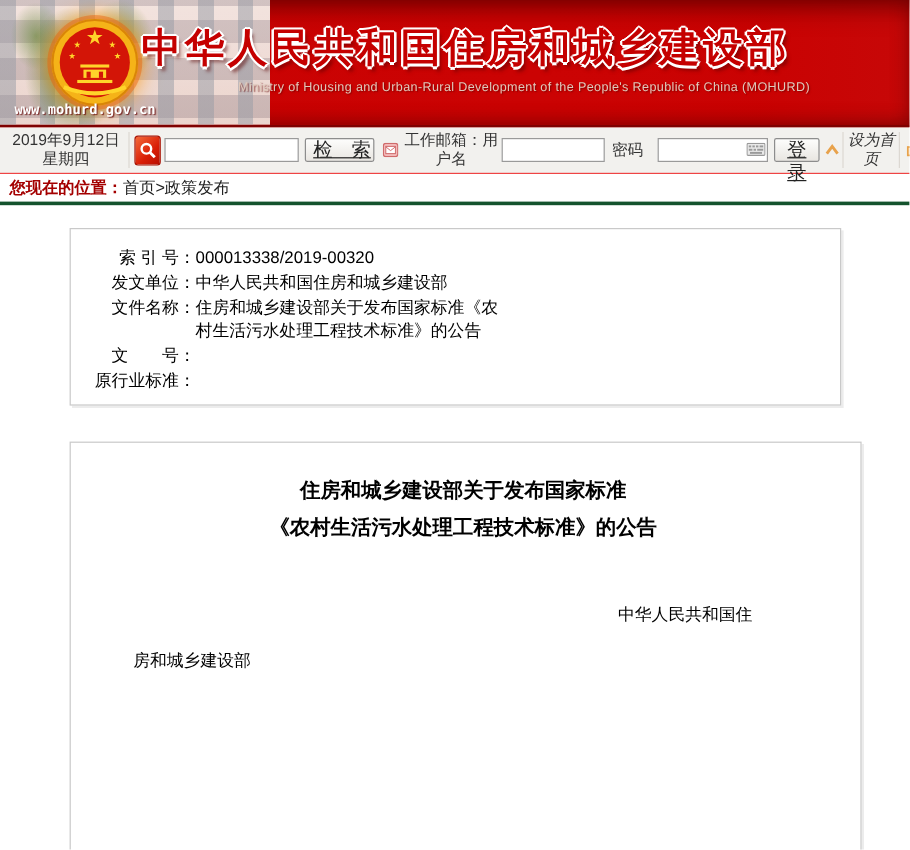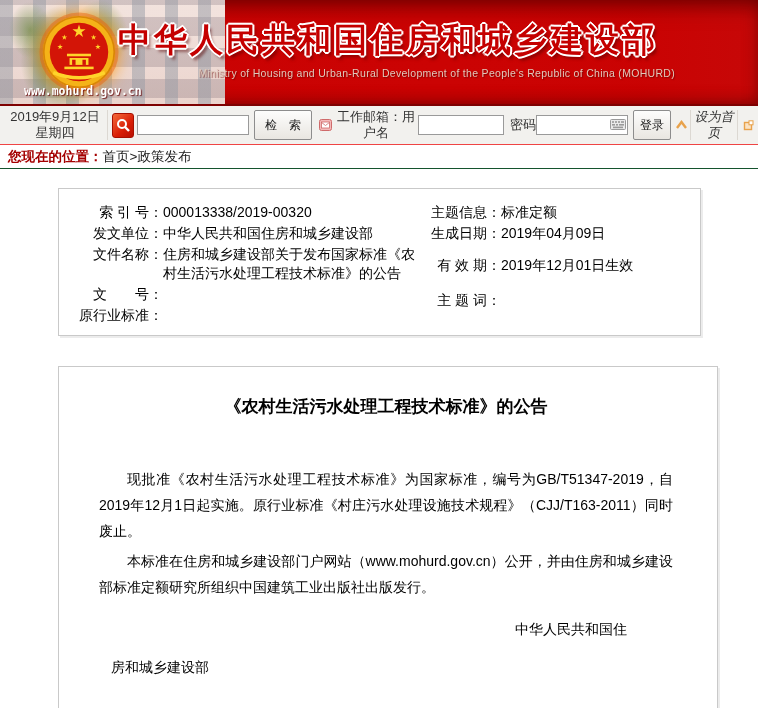--- a/index.html
+++ b/index.html
@@ -44,21 +44,21 @@
     text-shadow:-2px 0 0 #fff,2px 0 0 #fff,0 -2px 0 #fff,0 2px 0 #fff,
       -1px -1px 0 #fff,1px -1px 0 #fff,-1px 1px 0 #fff,1px 1px 0 #fff,
       3px 4px 3px rgba(90,0,0,.55);
   }
   .banner-subtitle{
     position:absolute;left:100px;top:67px;width:575px;text-align:right;
     font-size:10.5px;letter-spacing:.3px;color:#dfc9bb;
     text-shadow:1px 1px 1px rgba(100,0,0,.6);white-space:nowrap;
   }
   .site-url{
-    position:absolute;left:24px;bottom:6px;color:#fff;font-weight:bold;
+    position:absolute;left:12px;bottom:6px;color:#fff;font-weight:bold;
     font-size:11.5px;font-family:"DejaVu Sans Mono","Liberation Mono",monospace;
     text-shadow:1px 1px 1px rgba(100,0,0,.8);
   }
   
   .toolbar{
     height:39px;background:var(--toolbar_bg,#f2f1ee);
     border-bottom:1px solid #ef4444;
     display:flex;align-items:center;font-size:13px;color:#333;
     padding:0 0 0 4px;box-sizing:border-box;
   }
@@ -73,39 +73,40 @@
   .tb-input{
     height:20px;border:1px solid #9a9a9a;background:#fff;box-sizing:border-box;
     font-size:12px;padding:0 3px;flex:none;
   }
   .inp-search{width:112px;}
   .inp-user{width:86px;}
   .pwd-wrap{position:relative;flex:none;width:92px;height:20px;}
   .pwd-wrap input{width:100%;height:100%;}
   .kb-icon{position:absolute;right:2px;top:4px;cursor:pointer;}
   .tb-btn{
-    flex:none;height:30px;border:1px solid #8d8d8d;border-radius:2px;
-    background:linear-gradient(#fdfdfc,#e9e6e1);font-size:12px;color:#222;
+    flex:none;height:20px;border:1px solid #8d8d8d;border-radius:2px;
+    background:linear-gradient(#fdfdfc,#e9e6e1);font-size:16px;color:#222;
     margin-left:5px;padding:0 6px;line-height:19px;text-align:center;cursor:pointer;
     font-family:inherit;
+    text-decoration:underline;
   }
   .btn-search{width:58px;margin-right:3px;white-space:pre;}
   .btn-login{width:38px;}
   .mail-icon{flex:none;margin:0 4px;}
   .tb-email-label{width:80px;text-align:center;line-height:16px;flex:none;margin-right:2px;}
-  .tb-pwd-label{flex:none;margin:0 0 0 6px;}
+  .tb-pwd-label{flex:none;margin:0 12px 0 6px;}
   .tb-link{
     flex:none;width:44px;text-align:center;line-height:16px;color:#333;
     text-decoration:none;cursor:pointer;font-style:italic;
   }
   .tb-minor-icon{flex:none;margin:0 1px 0 4px;}
   
   .breadcrumb{
     height:23px;line-height:23px;padding-left:8px;font-size:13.5px;
-    border-bottom:1px solid #14532d;background:#fff;
+    border-bottom:3px solid #14532d;background:#fff;
   }
   .crumb-label{color:var(--breadcrumb_red,#a40000);font-weight:bold;}
   .crumb-path{color:#222;cursor:pointer;}
   
   .doc-box{
     margin:19px 0 0 58px;width:643px;box-sizing:border-box;
     border:1px solid var(--box_border,#c9c9c9);
     box-shadow:2px 2px 0 #ececec;
     padding:14px 18px 8px 18px;background:#fff;
   }
@@ -233,47 +234,26 @@
         <span class="ivalue">住房和城乡建设部关于发布国家标准《农村生活污水处理工程技术标准》的公告</span>
       </div>
       <div class="irow">
         <span class="ilabel">文　　号：</span>
       </div>
       <div class="irow">
         <span class="ilabel">原行业标准：</span>
         <span class="ivalue"></span>
       </div>
     </div>
-    <div class="col-right">
-      <div class="irow">
-        <span class="ilabel">主题信息：</span>
-        <span class="ivalue">标准定额</span>
-      </div>
-      <div class="irow">
-        <span class="ilabel">生成日期：</span>
-        <span class="ivalue">2019年04月09日</span>
-      </div>
-      <div class="irow rr3">
-        <span class="ilabel">有 效 期：</span>
-        <span class="ivalue">2019年12月01日生效</span>
-      </div>
-      <div class="irow rr4">
-        <span class="ilabel">主 题 词：</span>
-        <span class="ivalue"></span>
-      </div>
-    </div>
   </div>
 </div>
 
 <div class="article-box">
   <div class="art-title">
+    <div>住房和城乡建设部关于发布国家标准</div>
     <div>《农村生活污水处理工程技术标准》的公告</div>
-  </div>
-  <div class="art-body">
-    <p>现批准《农村生活污水处理工程技术标准》为国家标准，编号为GB/T51347-2019，自2019年12月1日起实施。原行业标准《村庄污水处理设施技术规程》（CJJ/T163-2011）同时废止。</p>
-    <p>本标准在住房和城乡建设部门户网站（www.mohurd.gov.cn）公开，并由住房和城乡建设部标准定额研究所组织中国建筑工业出版社出版发行。</p>
   </div>
   <div class="sig">
     <p class="t-right">中华人民共和国住</p>
     <p class="t-left">房和城乡建设部</p>
 
   </div>
 </div>
 
 </body></html>

